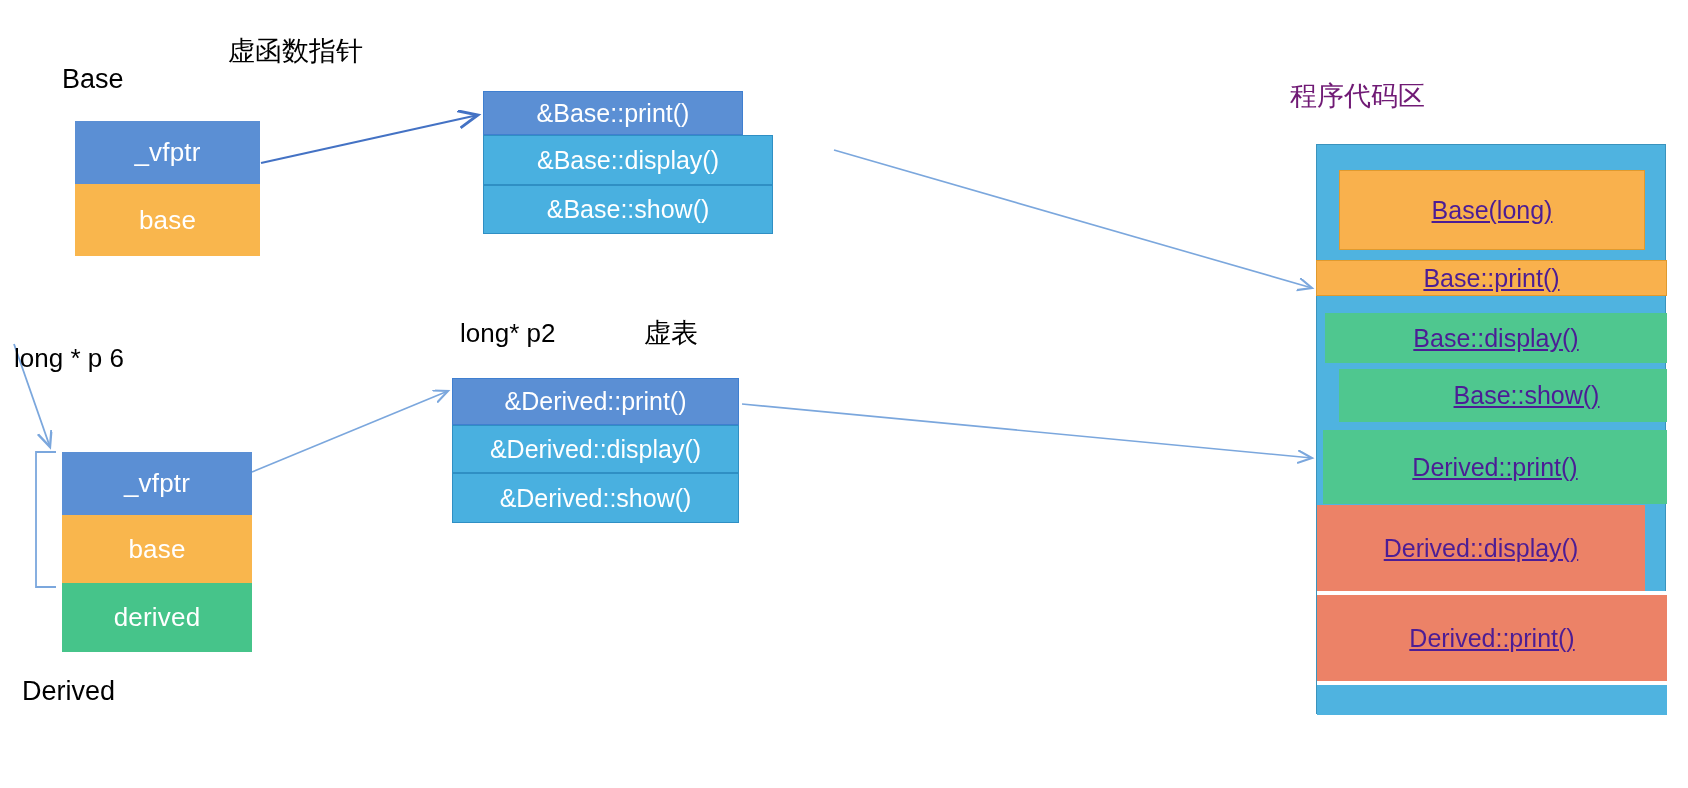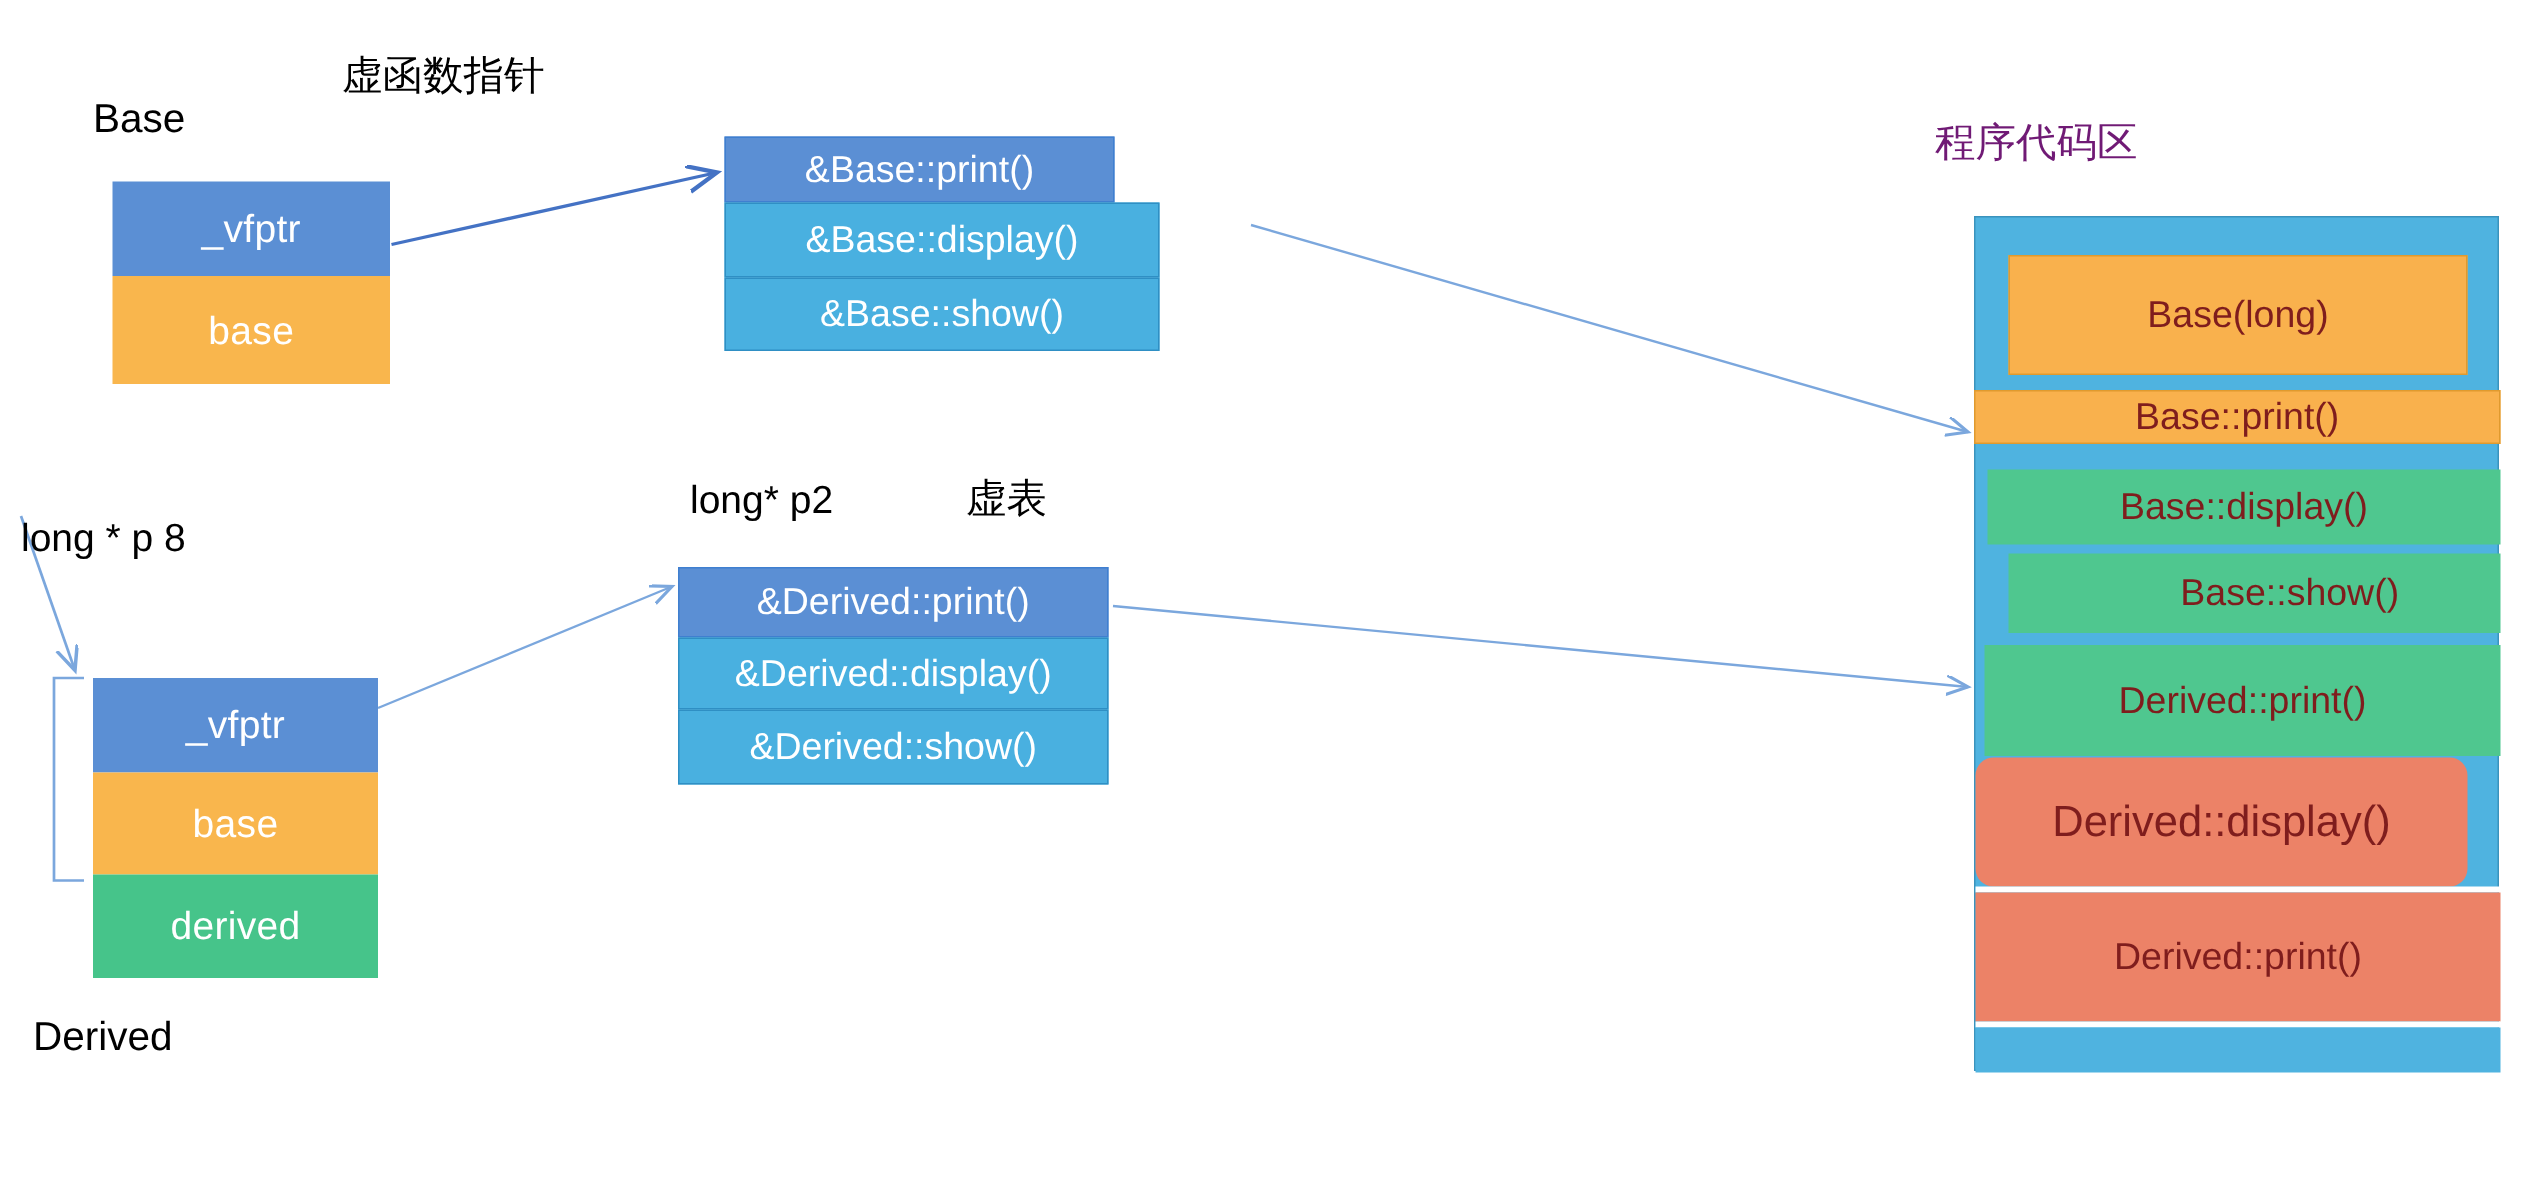--- a/index.html
+++ b/index.html
@@ -36,21 +36,21 @@
   }
   .vrow-head{background:#5b8fd4;border-color:#3f7fd0;}
   .vrow-body{background:#49b0e0;border-color:#2f8fc4;}
 
   
   #coderegion{position:absolute;background:#4fb3e0;box-sizing:border-box;
               border:1px solid #3a93bd;}
   .blk{
     position:absolute;box-sizing:border-box;
     display:flex;align-items:center;justify-content:center;
-    color:#7f1d1d;white-space:nowrap;
+    color:#4c1d95;white-space:nowrap;text-decoration:underline;
   }
   .k-orange{background:#f9b14d;border:1px solid #e09a2e;}
   .k-orange2{background:#f9b14d;border:1px solid #e09a2e;}
   .k-green{background:#4fc78f;}
   .k-green2{background:#4fc78f;}
   .k-red{background:#ec8267;}
   .k-blue{background:#4fb3e0;}
   .sep-white{background:#ffffff;position:absolute;}
 </style>
 </head>
@@ -78,21 +78,21 @@
 
     <line x1="14" y1="344" x2="50" y2="447" stroke="#7ba7dd" stroke-width="1.8" marker-end="url(#ah-light)"></line>
 
     <path d="M 56,587 L 36,587 L 36,452 L 56,452" fill="none" stroke="#7ba7dd" stroke-width="1.8"></path>
   </svg>
 
   <div class="lbl" style="left:62px;top:66px;font-size:27px;">Base</div>
 
   <div class="lbl lbl-cn" style="left:228px;top:37px;font-size:27px;">虚函数指针</div>
 
-  <div class="lbl" style="left:14px;top:345px;font-size:26px;">long * p 8</div>
+  <div class="lbl" style="left:14px;top:345px;font-size:26px;">long * p 6</div>
 
   <div class="lbl" style="left:460px;top:320px;font-size:26px;">long* p2</div>
 
   <div class="lbl lbl-cn" style="left:644px;top:319px;font-size:27px;">虚表</div>
 
   <div class="lbl" style="left:22px;top:678px;font-size:27px;">Derived</div>
 
   <div class="lbl lbl-cn" style="left:1290px;top:82px;font-size:27px;color:#701a75;text-align:right;">程序代码区</div>
 
   <div class="objbox" style="left:75px;top:121px;width:185px;height:135px;">
@@ -123,21 +123,21 @@
     <div class="blk k-orange" style="left:22px;top:25px;width:306px;height:80px;font-size:25px;">Base(long)</div>
 
     <div class="blk k-orange2" style="left:-1px;top:115px;width:351px;height:36px;font-size:25px;">Base::print()</div>
 
     <div class="blk k-green" style="left:8px;top:168px;width:342px;height:50px;font-size:25px;">Base::display()</div>
 
     <div class="blk k-green2" style="left:22px;top:224px;width:328px;height:53px;font-size:25px;padding-left:47px;">Base::show()</div>
 
     <div class="blk k-green2" style="left:6px;top:285px;width:344px;height:74px;font-size:25px;">Derived::print()</div>
 
-    <div class="blk k-red" style="left:0px;top:360px;width:328px;height:86px;font-size:29px;border-radius:12px;">Derived::display()</div>
+    <div class="blk k-red" style="left:0px;top:360px;width:328px;height:86px;font-size:25px;">Derived::display()</div>
 
     <div class="sep-white" style="left:0px;top:446px;width:350px;height:4px;"></div>
 
     <div class="blk k-red" style="left:0px;top:450px;width:350px;height:86px;font-size:25px;">Derived::print()</div>
 
     <div class="sep-white" style="left:0px;top:536px;width:350px;height:4px;"></div>
 
     <div class="blk k-blue" style="left:0px;top:540px;width:350px;height:30px;font-size:25px;"></div>
   </div>
 

